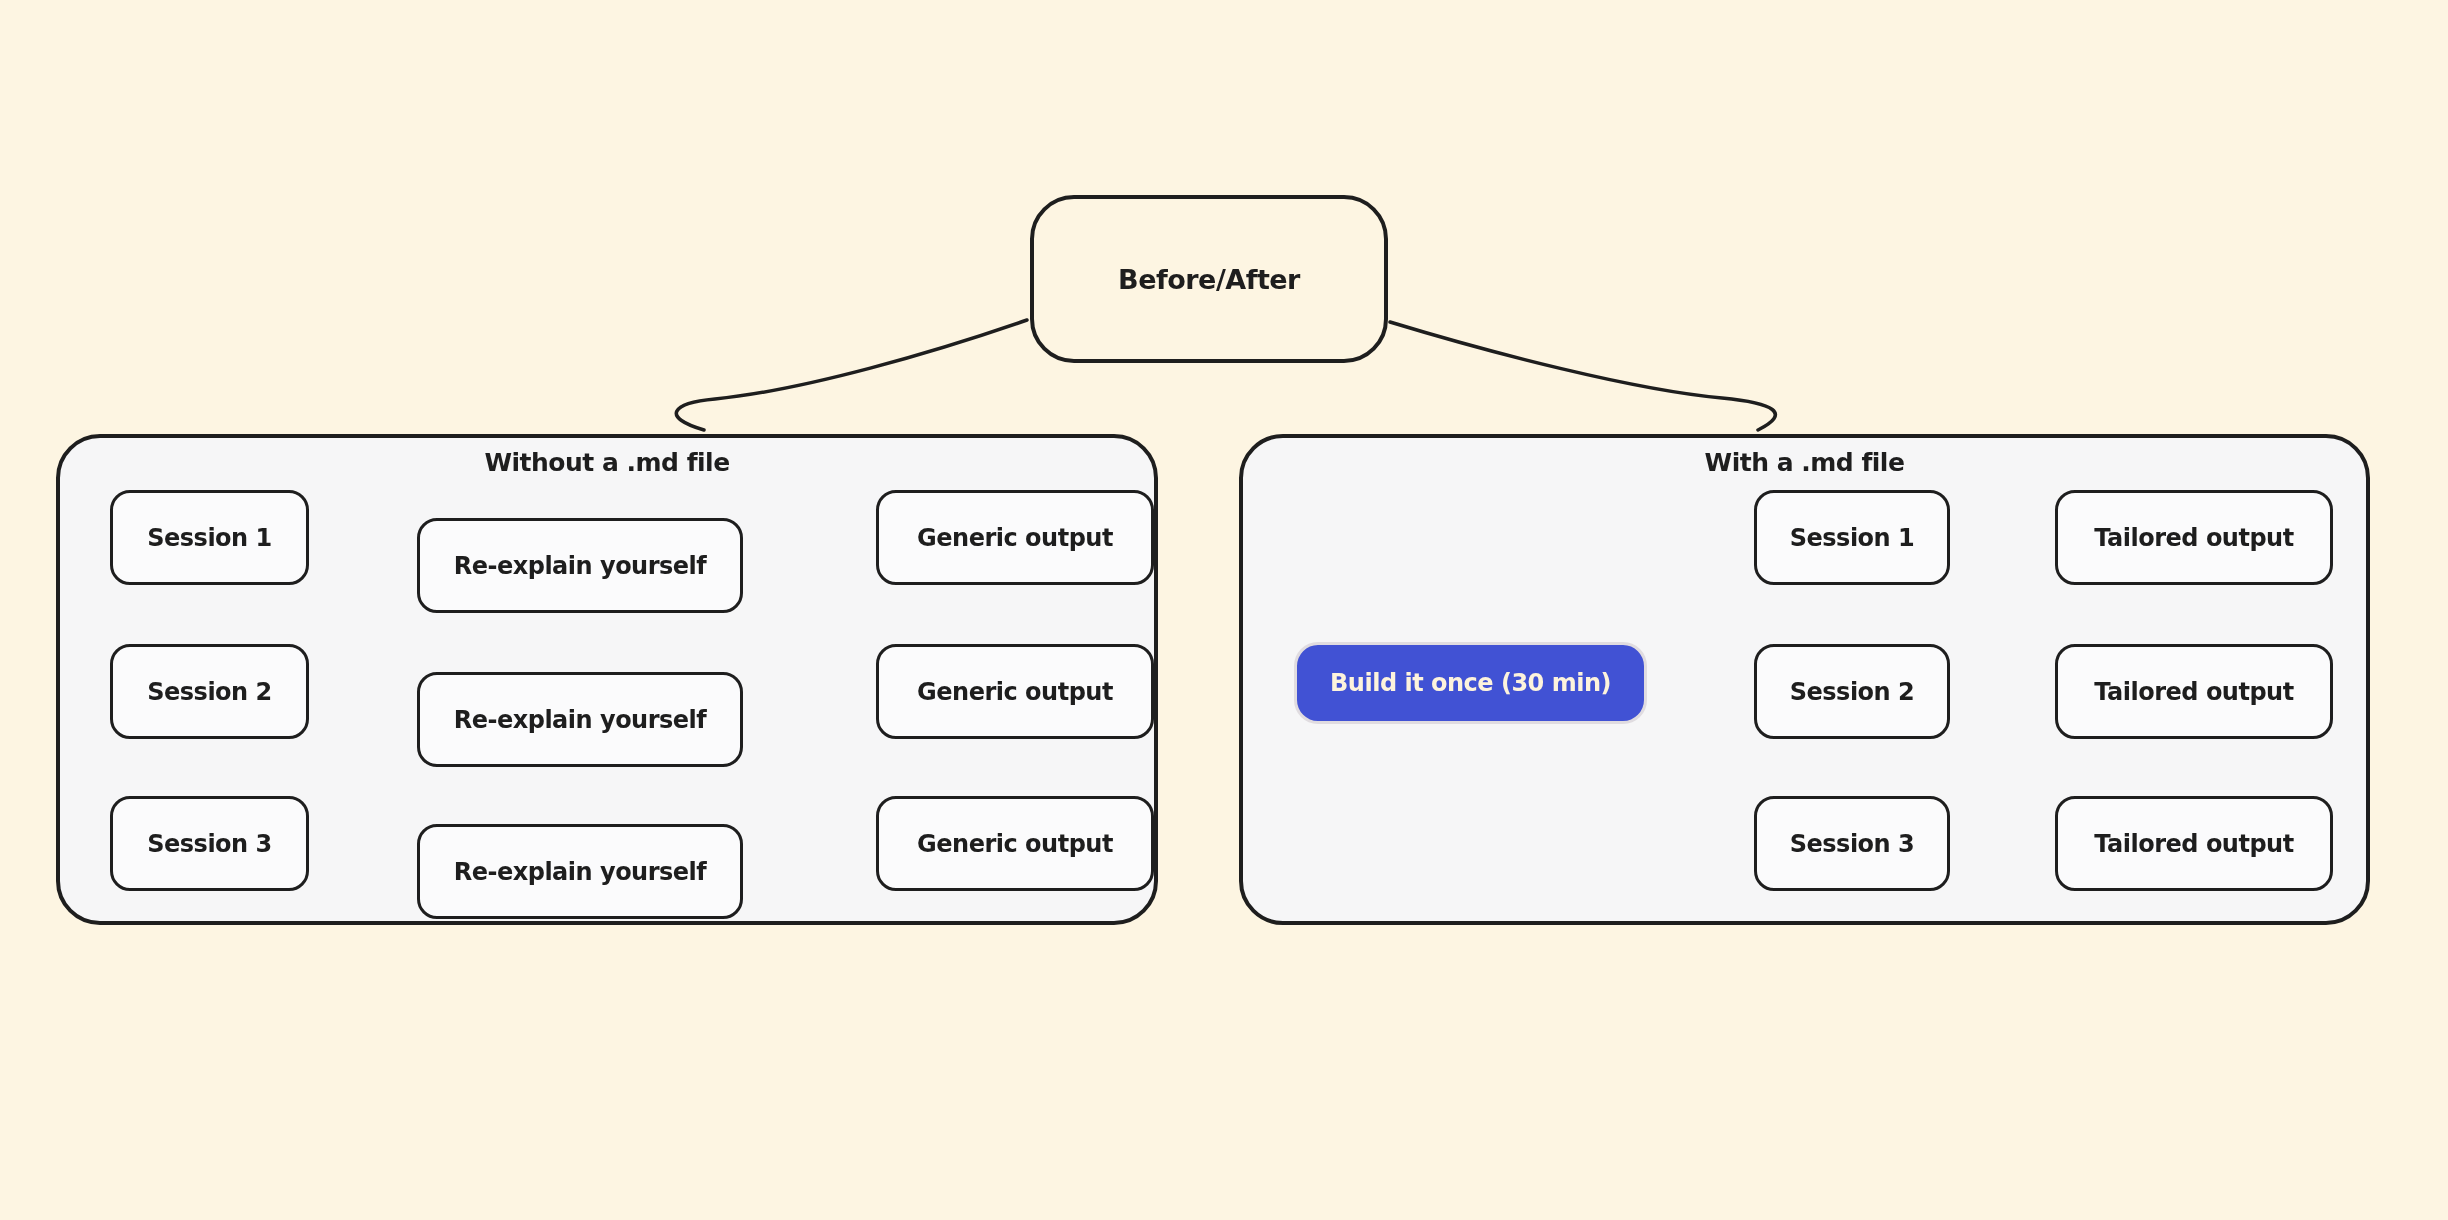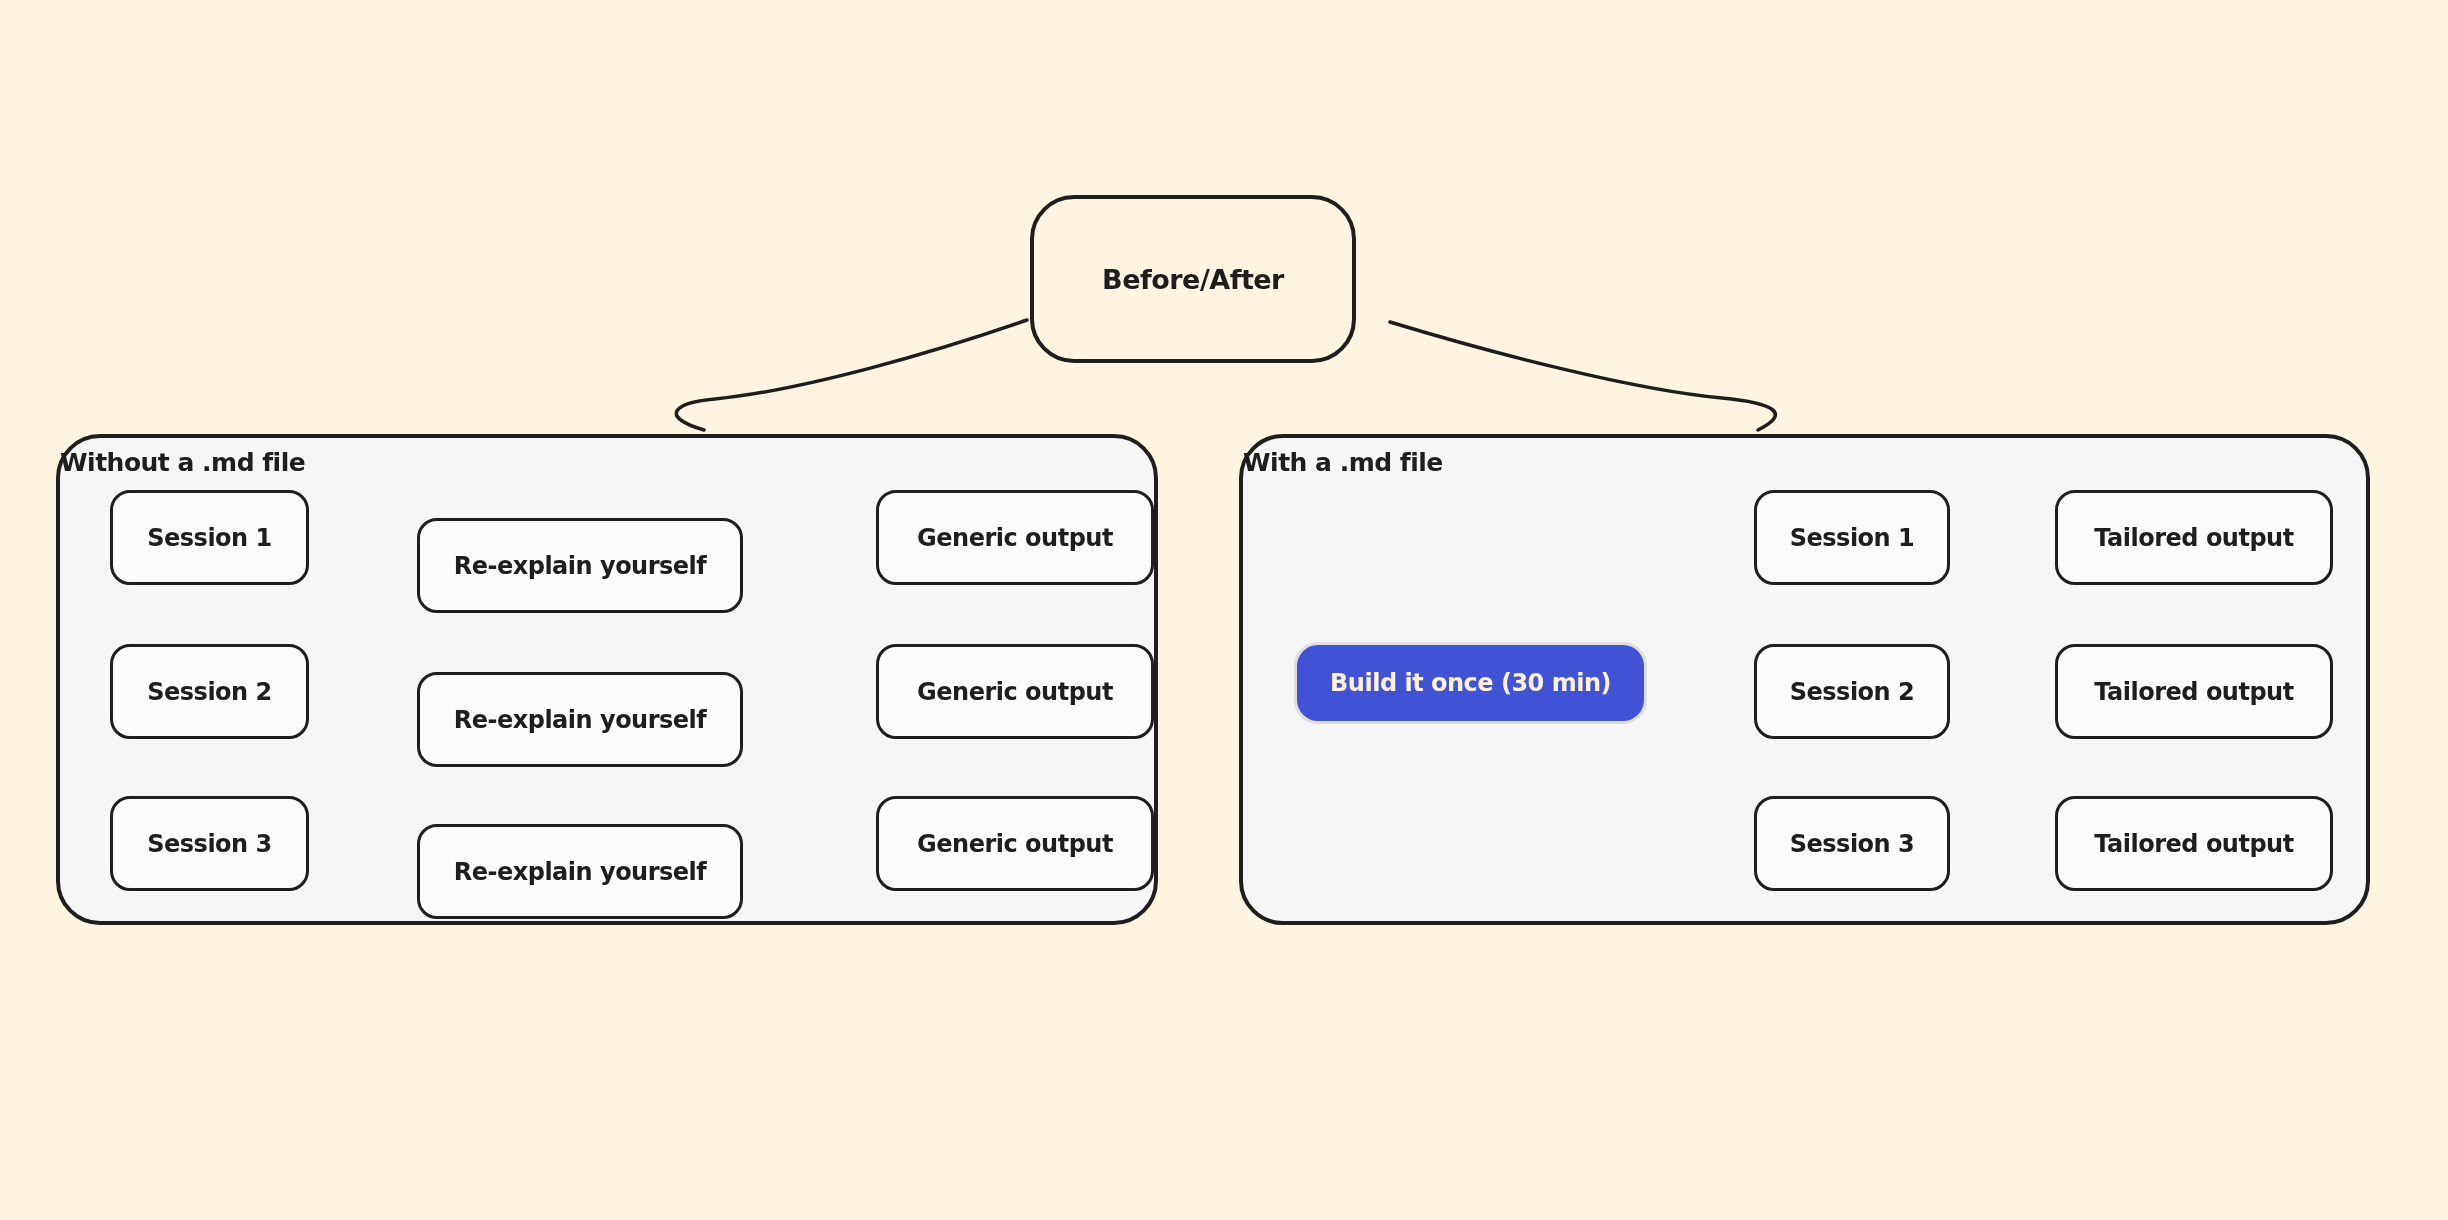--- a/index.html
+++ b/index.html
@@ -14,40 +14,40 @@
   html,body{width:2448px;height:1220px;overflow:hidden;}
   body{
     background:var(--bg);
     font-family:"DejaVu Sans","Liberation Sans",sans-serif;
     color:var(--ink);
   }
   .canvas{position:relative;width:2448px;height:1220px;background:var(--bg);}
 
   
   .root-node{
-    position:absolute;left:1030px;top:195px;width:326px;height:168px;
+    position:absolute;left:1030px;top:195px;width:358px;height:168px;
     background:var(--bg);
     border:4px solid var(--ink);
     border-radius:44px;
     display:flex;align-items:center;justify-content:center;
     font-size:27px;font-weight:700;letter-spacing:-0.5px;
   }
 
   
   .panel{
     position:absolute;top:434px;height:491px;
     background:var(--panel);
     border:4px solid var(--ink);
     border-radius:44px;
   }
   .panel-left{left:56px;width:1102px;}
   .panel-right{left:1239px;width:1131px;padding-left:10px;}
   .panel-title{
     position:absolute;top:10px;left:0;width:100%;
-    text-align:left;
+    text-align:center;
     font-size:25px;font-weight:700;letter-spacing:-0.5px;
   }
 
   
   .node{
     position:absolute;height:95px;
     background:var(--node);
     border:3.5px solid var(--ink);
     border-radius:20px;
     display:flex;align-items:center;justify-content:center;

